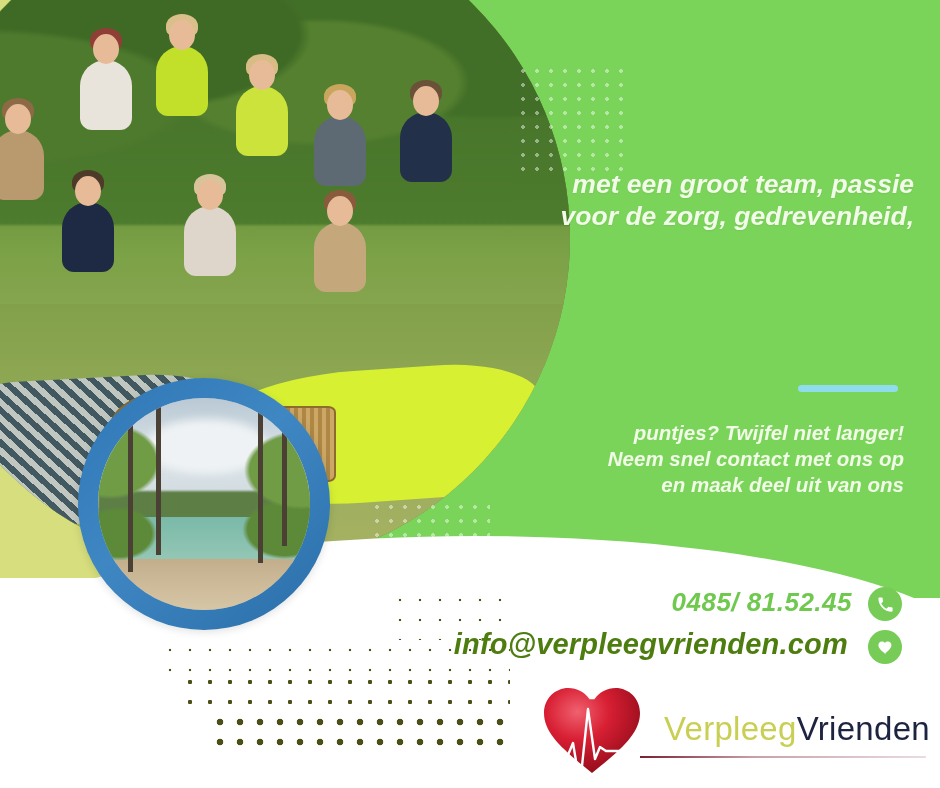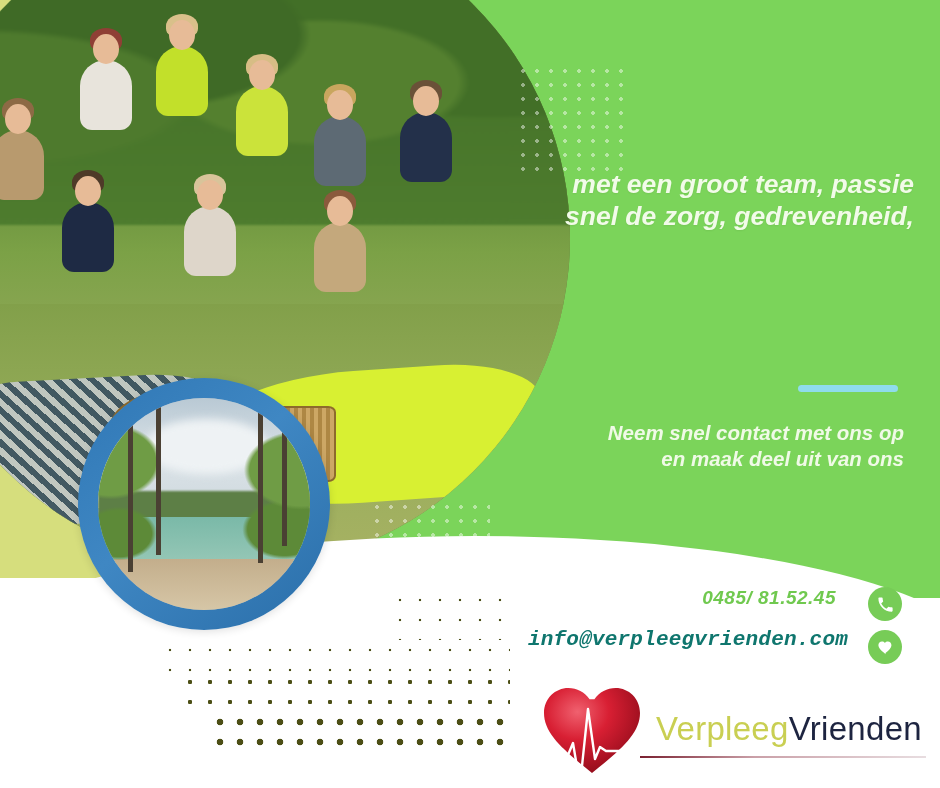--- a/index.html
+++ b/index.html
@@ -170,44 +170,44 @@
   .divider-blue{
     position:absolute;right:42px;top:385px;width:100px;height:7px;border-radius:4px;
     background:#8fdcec;z-index:9;
   }
   .paragraph{
     position:absolute;right:36px;top:420px;width:400px;z-index:9;
     color:#f0fae7;font-size:20.5px;font-style:italic;font-weight:bold;
     text-align:right;line-height:1.28;
   }
   .contact-phone{
-    position:absolute;right:104px;top:587px;z-index:9;
-    color:#70c94f;font-size:19px;font-style:italic;font-weight:bold;
+    position:absolute;right:88px;top:587px;z-index:9;
+    color:#70c94f;font-size:26px;font-style:italic;font-weight:bold;
     letter-spacing:.5px;text-align:right;margin-left:24px;
   }
   .contact-mail{
     position:absolute;right:92px;top:628px;z-index:9;
-    color:#0f766e;font-size:21px;font-style:italic;font-weight:bold;
-    letter-spacing:.2px;text-align:right;font-family:Liberation Mono, monospace;
+    color:#4d7c0f;font-size:29px;font-style:italic;font-weight:bold;
+    letter-spacing:.2px;text-align:right;
   }
   .icon-circle{
     position:absolute;right:38px;width:34px;height:34px;border-radius:50%;
     background:#77cc57;z-index:9;display:flex;align-items:center;justify-content:center;
   }
   .icon-circle.phone{top:587px;}
   .icon-circle.heart{top:630px;}
   .icon-circle svg{display:block;}
   
   .logo{
     position:absolute;left:540px;top:676px;width:390px;height:106px;z-index:10;
     display:flex;align-items:center;
   }
   .logo-heart{position:relative;width:104px;height:96px;flex:0 0 auto;}
   .logo-text{
-    font-size:33px;letter-spacing:.3px;white-space:nowrap;margin-left:12px;
+    font-size:33px;letter-spacing:.3px;white-space:nowrap;margin-left:20px;
     font-family:"Liberation Sans","DejaVu Sans",sans-serif;
   }
   .logo-text .t1{color:#c9cf52;}
   .logo-text .t2{color:#1d2440;}
   .logo-rule{
     position:absolute;left:100px;bottom:24px;width:286px;height:2px;
     background:linear-gradient(90deg,#7a2030,#caa0a8 40%,#e8dde0);
   }
 </style>
 </head>
@@ -303,26 +303,27 @@
   <div class="bg-white-left"></div>
 
   <div class="dots-dark" style="left:210px;top:712px;width:300px;height:44px;"></div>
   <div class="dots-dark small" style="left:180px;top:672px;width:330px;height:44px;"></div>
   <div class="dots-dark tiny" style="left:160px;top:640px;width:350px;height:36px;"></div>
   <div class="dots-dark tiny" style="left:390px;top:590px;width:120px;height:50px;"></div>
 
 
   <div class="subhead">
     <div>met een groot team, passie</div>
-    <div>snel de zorg, gedrevenheid,</div>
+    <div>voor de zorg, gedrevenheid,</div>
   </div>
 
   <div class="divider-blue"></div>
 
   <div class="paragraph">
+    <div>puntjes? Twijfel niet langer!</div>
     <div>Neem snel contact met ons op</div>
     <div>en maak deel uit van ons</div>
   </div>
 
   <div class="contact-phone">0485/ 81.52.45</div>
   <div class="icon-circle phone">
     <svg width="19" height="19" viewBox="0 0 24 24" aria-hidden="true">
       <path fill="#ffffff" d="M6.6 10.8c1.5 2.9 3.7 5.1 6.6 6.6l2.2-2.2c.3-.3.7-.4 1-.2 1.1.4 2.4.6 3.6.6.6 0 1 .4 1 1V20c0 .6-.4 1-1 1C10.6 21 3 13.4 3 4c0-.6.4-1 1-1h3.4c.6 0 1 .4 1 1 0 1.3.2 2.5.6 3.6.1.4 0 .8-.2 1l-2.2 2.2z"></path>
     </svg>
   </div>

